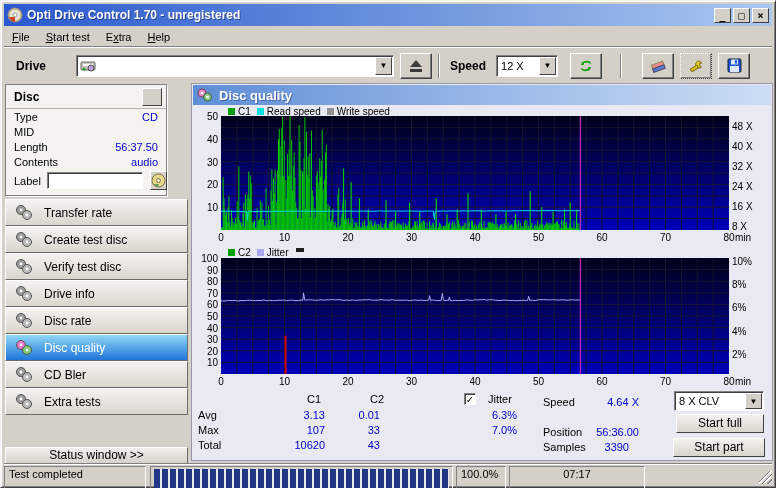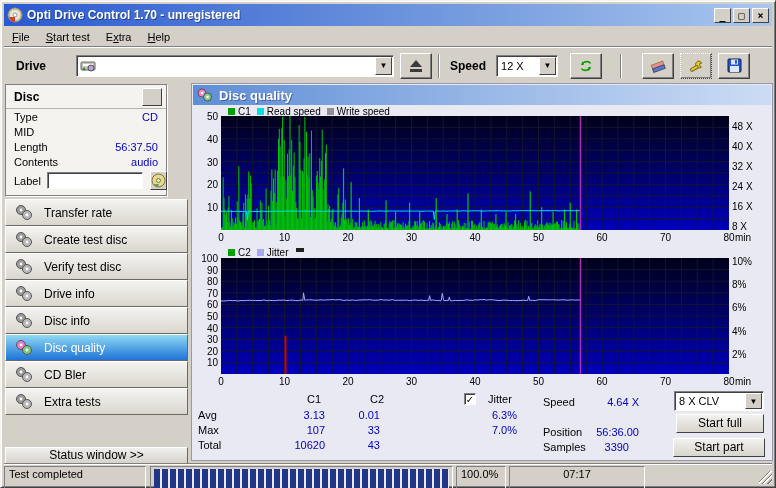--- a/index.html
+++ b/index.html
@@ -275,21 +275,21 @@
           </svg>
           <span class="t-label">Drive info</span>
         </div>
         <div class="test-btn">
           <svg width="20" height="18" viewBox="0 0 20 18">
             <circle cx="7" cy="6" r="4.5" fill="#9a9a9a" stroke="#555"></circle>
             <circle cx="7" cy="6" r="1.4" fill="#fff"></circle>
             <circle cx="13" cy="11" r="4.5" fill="#b8b8b8" stroke="#555"></circle>
             <circle cx="13" cy="11" r="1.4" fill="#fff"></circle>
           </svg>
-          <span class="t-label">Disc info</span>
+          <span class="t-label">Disc rate</span>
         </div>
         <div class="test-btn selected">
           <svg width="20" height="18" viewBox="0 0 20 18">
             <circle cx="7" cy="6" r="4.5" fill="#e878c8" stroke="#555"></circle>
             <circle cx="7" cy="6" r="1.4" fill="#fff"></circle>
             <circle cx="13" cy="11" r="4.5" fill="#78c878" stroke="#555"></circle>
             <circle cx="13" cy="11" r="1.4" fill="#fff"></circle>
           </svg>
           <span class="t-label">Disc quality</span>
         </div>

